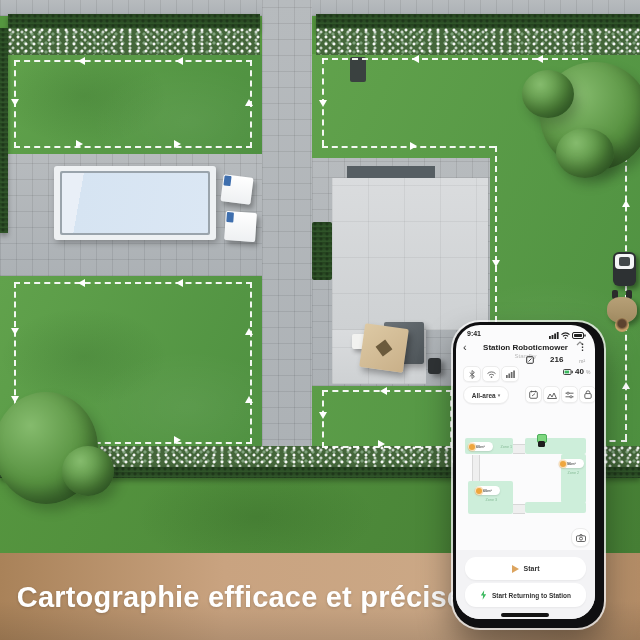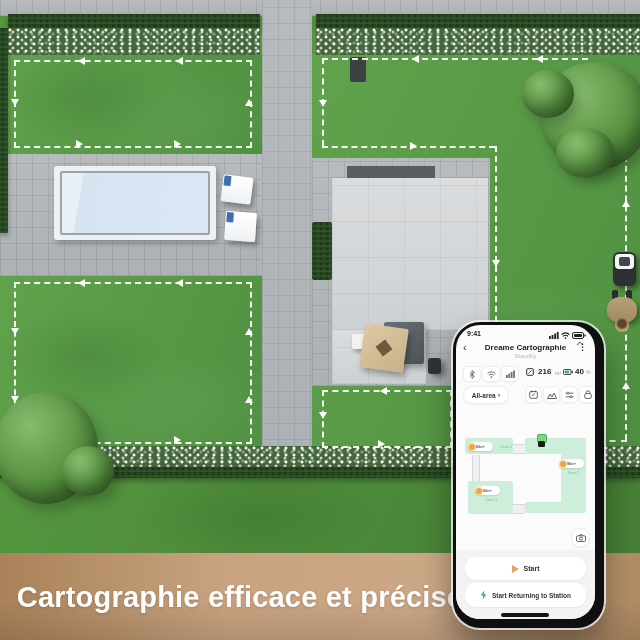--- a/index.html
+++ b/index.html
@@ -209,21 +209,21 @@
             <rect x="0.5" y="0.5" width="11" height="6" rx="1.5" stroke="#222" stroke-width="1" fill="none"></rect>
             <rect x="2" y="2" width="8" height="3" rx=".8" fill="#222"></rect>
             <rect x="12.3" y="2.2" width="1.4" height="2.6" rx=".7" fill="#222"></rect>
           </svg>
       </div>
       <svg class="abs" style="right:11px;top:16px" width="8" height="5" viewBox="0 0 8 5">
           <path d="M1 4 L4 1 L7 4" stroke="#8a8a8a" stroke-width="1.2" fill="none"></path>
         </svg>
 
       <div class="ptxt" style="left:7px;top:16px;font-size:11px;color:#333">‹</div>
-      <div class="ptxt" style="left:0;top:18px;width:139px;text-align:center;font-size:8px;font-weight:700">Dreame Cartographie</div>
+      <div class="ptxt" style="left:0;top:18px;width:139px;text-align:center;font-size:8px;font-weight:700">Station Roboticmower</div>
       <div class="ptxt" style="left:0;top:28px;width:139px;text-align:center;font-size:6px;color:#b9b9b9">Standby</div>
       <div class="ptxt" style="right:8px;top:17px;position:absolute;font-size:9px;color:#333;font-weight:700">⋮</div>
 
       <div class="chip" style="left:7px;top:41px">
         <svg width="6" height="9" viewBox="0 0 6 9">
             <path d="M3 0.5 L5.3 2.5 L3 4.5 L5.3 6.5 L3 8.5 V0.5 M0.7 2.5 L5.3 6.5 M0.7 6.5 L5.3 2.5" stroke="#6b6b6b" stroke-width="0.9" fill="none"></path>
           </svg>
       </div>
       <div class="chip" style="left:26px;top:41px">
         <svg width="9" height="7" viewBox="0 0 9 7">
@@ -234,21 +234,21 @@
       </div>
       <div class="chip" style="left:45px;top:41px">
         <svg width="9" height="8" viewBox="0 0 9 8">
             <rect x="0" y="5" width="1.7" height="3" fill="#6b6b6b"></rect>
             <rect x="2.4" y="3.5" width="1.7" height="4.5" fill="#6b6b6b"></rect>
             <rect x="4.8" y="2" width="1.7" height="6" fill="#6b6b6b"></rect>
             <rect x="7.2" y="0.5" width="1.7" height="7.5" fill="#6b6b6b"></rect>
           </svg>
       </div>
 
-      <div class="abs" style="left:70px;top:42px;display:flex;align-items:flex-end;gap:4px">
+      <div class="abs" style="left:70px;top:30px;display:flex;align-items:flex-end;gap:16px">
         <svg width="8" height="8" viewBox="0 0 8 8" style="align-self:center">
             <rect x="0.7" y="0.7" width="6.6" height="6.6" rx="1" stroke="#333" stroke-width="1" fill="none"></rect>
             <path d="M2.5 5.5 L5.5 2.5" stroke="#333" stroke-width="0.9"></path>
           </svg>
         <span style="font-size:8px;font-weight:700;color:#222">216</span>
         <span style="font-size:5px;color:#999">m²</span>
       </div>
       <div class="abs" style="left:107px;top:42px;display:flex;align-items:baseline;gap:2px">
         <svg width="10" height="6" viewBox="0 0 10 6" style="align-self:center">
             <rect x="0.5" y="0.5" width="7.5" height="5" rx="1" stroke="#333" stroke-width="0.9" fill="none"></rect>

